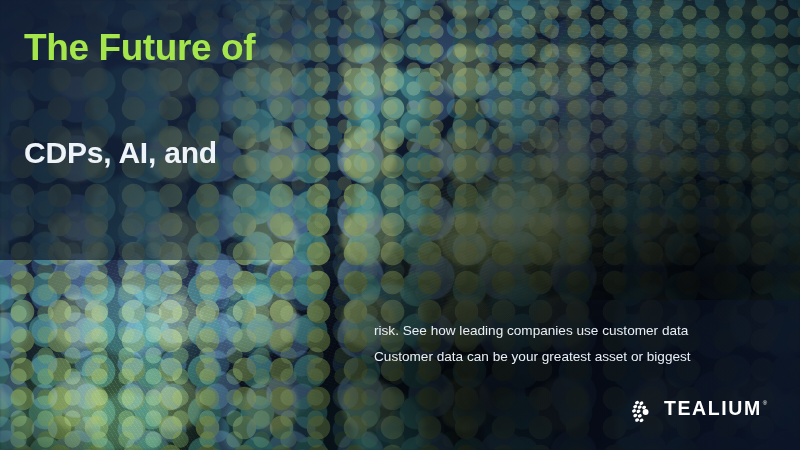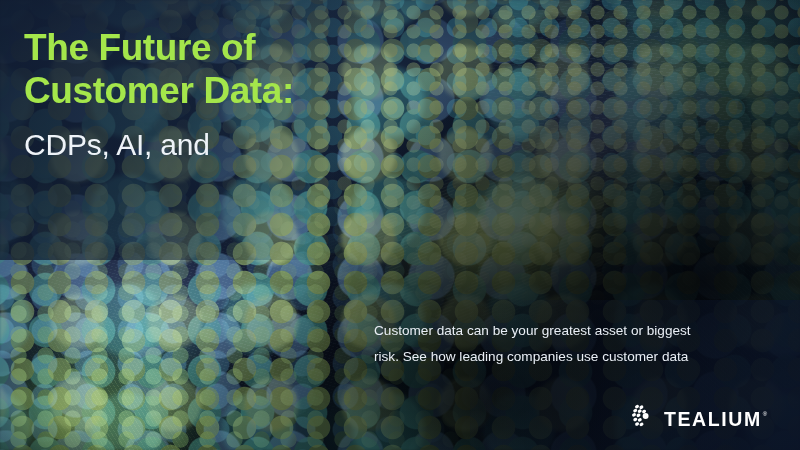--- a/index.html
+++ b/index.html
@@ -116,32 +116,32 @@
     background:linear-gradient(300deg, rgba(12,22,44,.80) 0%, rgba(12,22,44,.35) 55%, rgba(12,22,44,0) 100%);}
 
   
   .content{position:absolute;inset:0;}
 
   .headline{position:absolute;left:24px;top:26px;width:420px;
     color:#a4e64b;font-size:37px;font-weight:bold;line-height:1.17;
     letter-spacing:-.4px;}
   .headline .hl{display:block;white-space:nowrap;}
 
-  .subhead{position:absolute;left:24px;top:124px;width:430px;
-    color:#eef3f8;font-size:30px;font-weight:400;line-height:1.42;
+  .subhead{position:absolute;left:24px;top:132px;width:430px;
+    color:#eef3f8;font-size:30px;font-weight:700;line-height:1.42;
     letter-spacing:-.2px;}
   .subhead .sl{display:block;white-space:nowrap;}
 
   .body-copy{position:absolute;left:374px;top:318px;width:402px;
     color:#e9eef5;font-size:13.6px;font-weight:400;line-height:1.88;}
   .body-copy .bl{display:block;}
 
   
   .logo{position:absolute;left:631px;top:399px;width:150px;height:30px;
-        display:flex;align-items:flex-end;gap:7px;}
+        display:flex;align-items:flex-start;gap:7px;}
   .logo-mark{width:26px;height:26px;flex:0 0 26px;}
   .logo-word{display:flex;align-items:flex-start;}
   .logo-text{color:#ffffff;font-size:19.5px;font-weight:bold;
     letter-spacing:1.6px;line-height:1;}
   .logo-tm{color:#ffffff;font-size:6px;line-height:1;margin-top:1px;margin-left:1px;}
 </style>
 </head>
 <body>
 
 <div class="stage">
@@ -171,30 +171,29 @@
 
   <div class="bg-darkright"></div>
   <div class="vignette"></div>
   <div class="left-scrim"></div>
   <div class="br-scrim"></div>
 
   <div class="content">
 
     <div class="headline">
       <span class="hl">The Future of</span>
-      <span class="hl">Customer Data:</span>
     </div>
 
     <div class="subhead">
       <span class="sl">CDPs, AI, and</span>
     </div>
 
     <div class="body-copy">
+      <span class="bl">risk. See how leading companies use customer data</span>
       <span class="bl">Customer data can be your greatest asset or biggest</span>
-      <span class="bl">risk. See how leading companies use customer data</span>
     </div>
 
     <div class="logo">
       <svg class="logo-mark" viewBox="0 0 26 26">
         <g fill="#ffffff">
           <ellipse cx="6.0" cy="3.6" rx="2.05" ry="1.65" transform="rotate(-28 6.0 3.6)"></ellipse>
           <ellipse cx="10.4" cy="4.2" rx="2.05" ry="1.65" transform="rotate(-28 10.4 4.2)"></ellipse>
           <ellipse cx="4.2" cy="7.6" rx="2.05" ry="1.65" transform="rotate(-28 4.2 7.6)"></ellipse>
           <ellipse cx="8.7" cy="8.1" rx="2.05" ry="1.65" transform="rotate(-28 8.7 8.1)"></ellipse>
           <ellipse cx="13.1" cy="8.5" rx="2.05" ry="1.65" transform="rotate(-28 13.1 8.5)"></ellipse>

